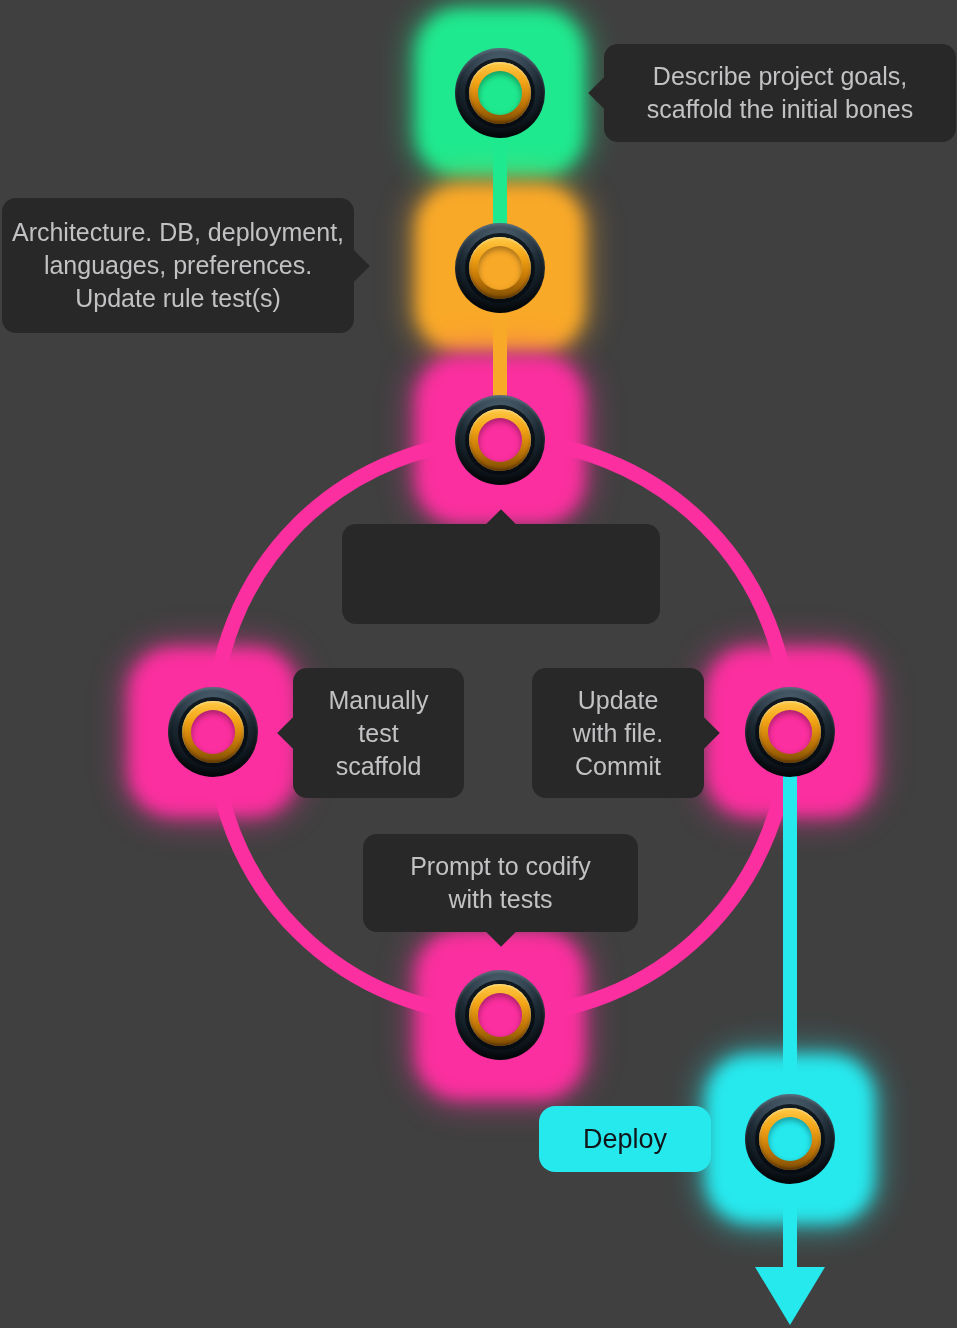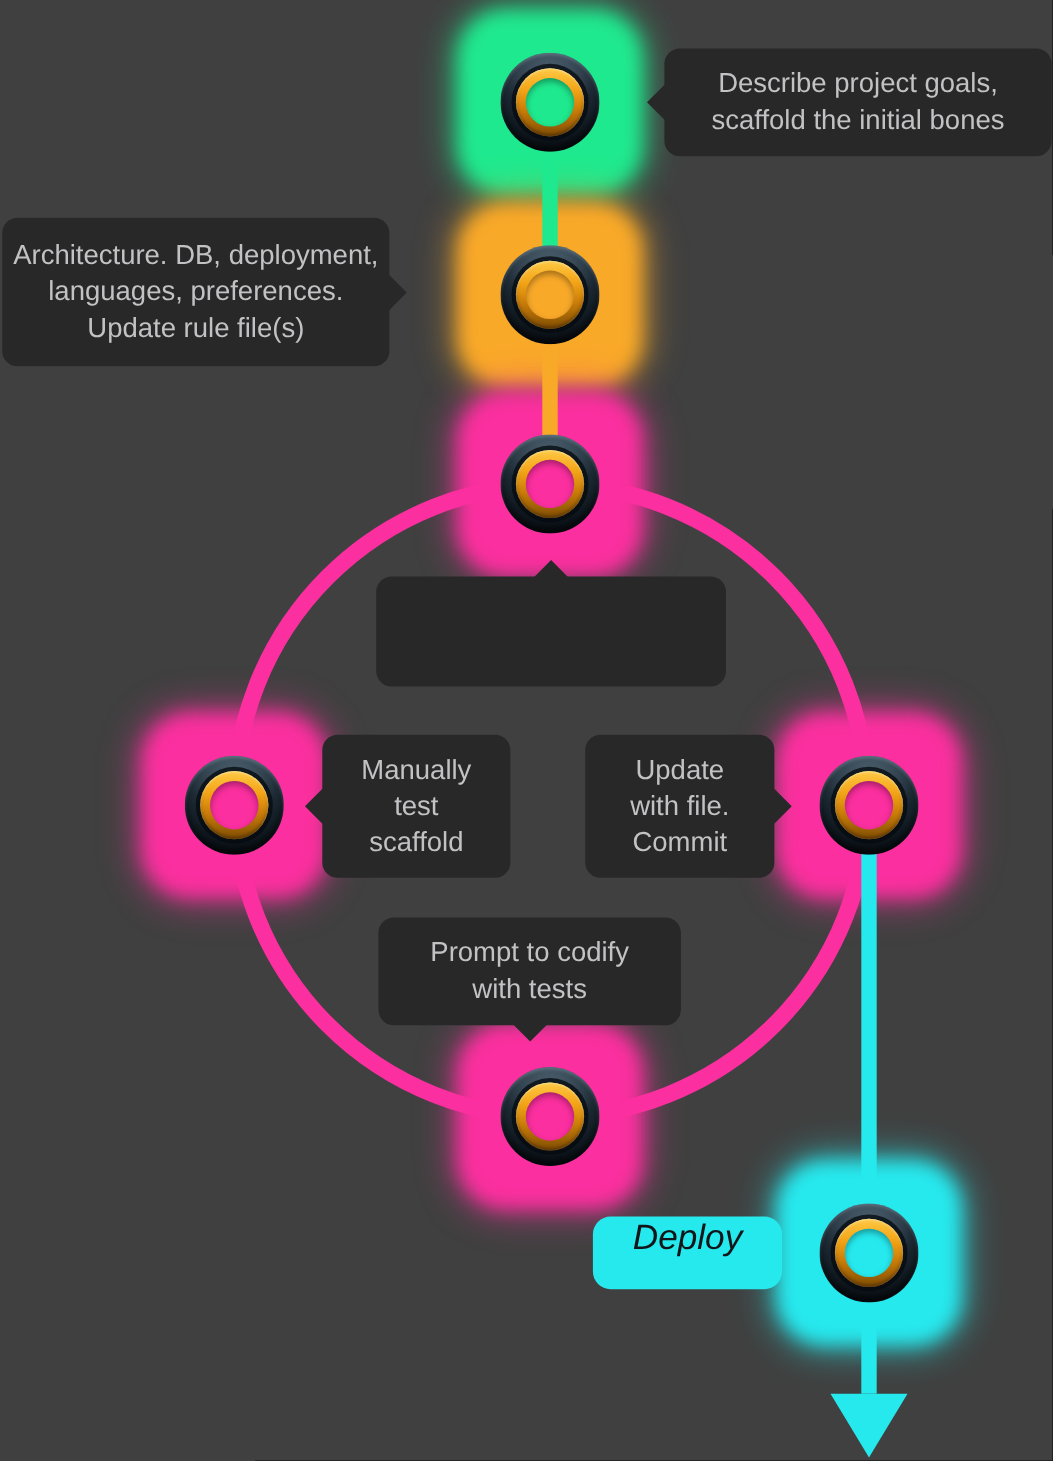--- a/index.html
+++ b/index.html
@@ -65,21 +65,21 @@
     position:absolute;width:28px;height:28px;background:#282828;
     transform:rotate(45deg);z-index:0;
   }
   .tail-left  .tail{left:-10px;top:calc(50% - 14px);}
   .tail-right .tail{right:-10px;top:calc(50% - 14px);}
   .tail-up    .tail{top:-9px;left:calc(50% - 14px);}
   .tail-down  .tail{bottom:-9px;left:calc(50% - 14px);}
 
   .deploy-pill{
     position:absolute;z-index:3;background:#26e9ee;border-radius:16px;
-    color:#101619;font-size:32px;display:flex;align-items:flex-start;justify-content:center;font-style:italic;
+    color:#101619;font-size:27px;display:flex;align-items:center;justify-content:center;
   }
 </style>
 </head>
 <body>
 
 <div class="canvas">
 
   <div class="line green-line" style="left:493px;top:93px;width:14px;height:175px"></div>
   <div class="line orange-line" style="left:493px;top:268px;width:14px;height:172px"></div>
   <div class="loop-circle"></div>
@@ -152,42 +152,42 @@
   <div class="tip tail-left" style="left:604px;top:44px;width:352px;height:98px">
     <i class="tail"></i>
     <span class="tip-text">Describe project goals,
 scaffold the initial bones</span>
   </div>
 
   <div class="tip tail-right" style="left:2px;top:198px;width:352px;height:135px">
     <i class="tail"></i>
     <span class="tip-text">Architecture. DB, deployment,
 languages, preferences.
-Update rule file(s)</span>
+Update rule test(s)</span>
   </div>
 
   <div class="tip tail-up" style="left:342px;top:524px;width:318px;height:100px">
     <i class="tail"></i>
   </div>
 
   <div class="tip tail-left" style="left:293px;top:668px;width:171px;height:130px">
     <i class="tail"></i>
     <span class="tip-text">Manually
 test
 scaffold</span>
   </div>
 
   <div class="tip tail-right" style="left:532px;top:668px;width:172px;height:130px">
     <i class="tail"></i>
     <span class="tip-text">Update
 with file.
 Commit</span>
   </div>
 
-  <div class="tip tail-down" style="left:344px;top:834px;width:275px;height:98px">
+  <div class="tip tail-down" style="left:363px;top:834px;width:275px;height:98px">
     <i class="tail"></i>
     <span class="tip-text">Prompt to codify
 with tests</span>
   </div>
 
   <div class="deploy-pill" style="left:539px;top:1106px;width:172px;height:66px">
     <span class="tip-text">Deploy</span>
   </div>
 
 </div>

